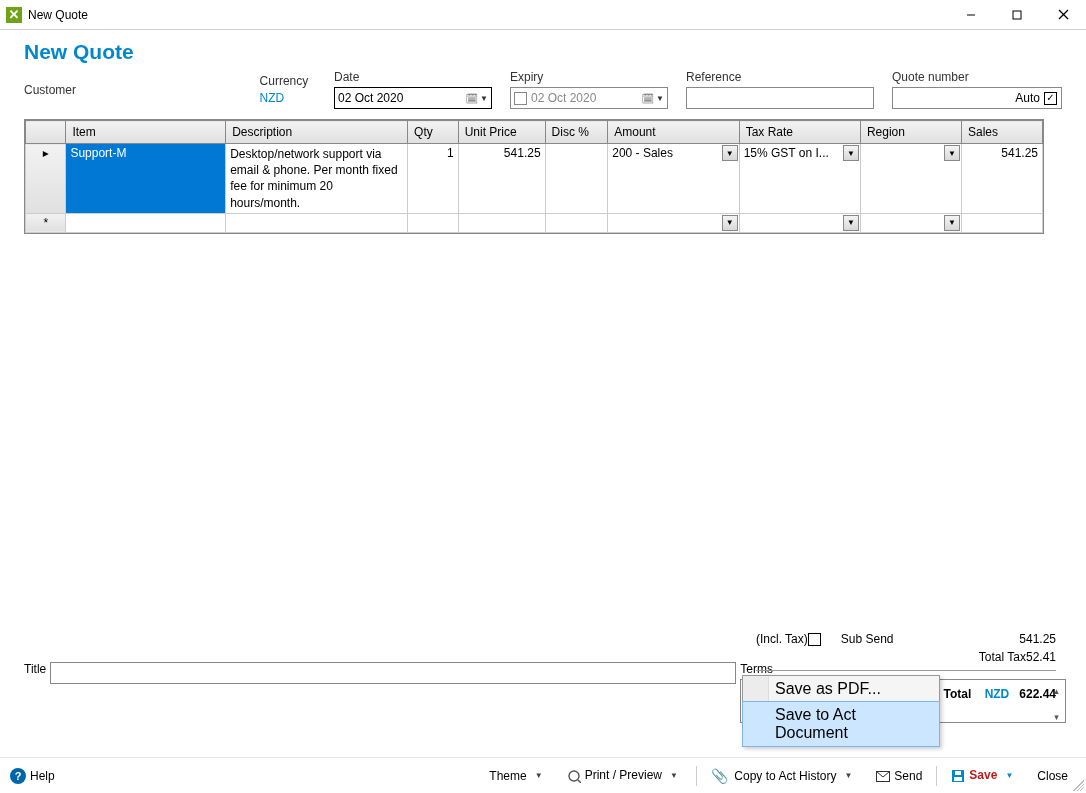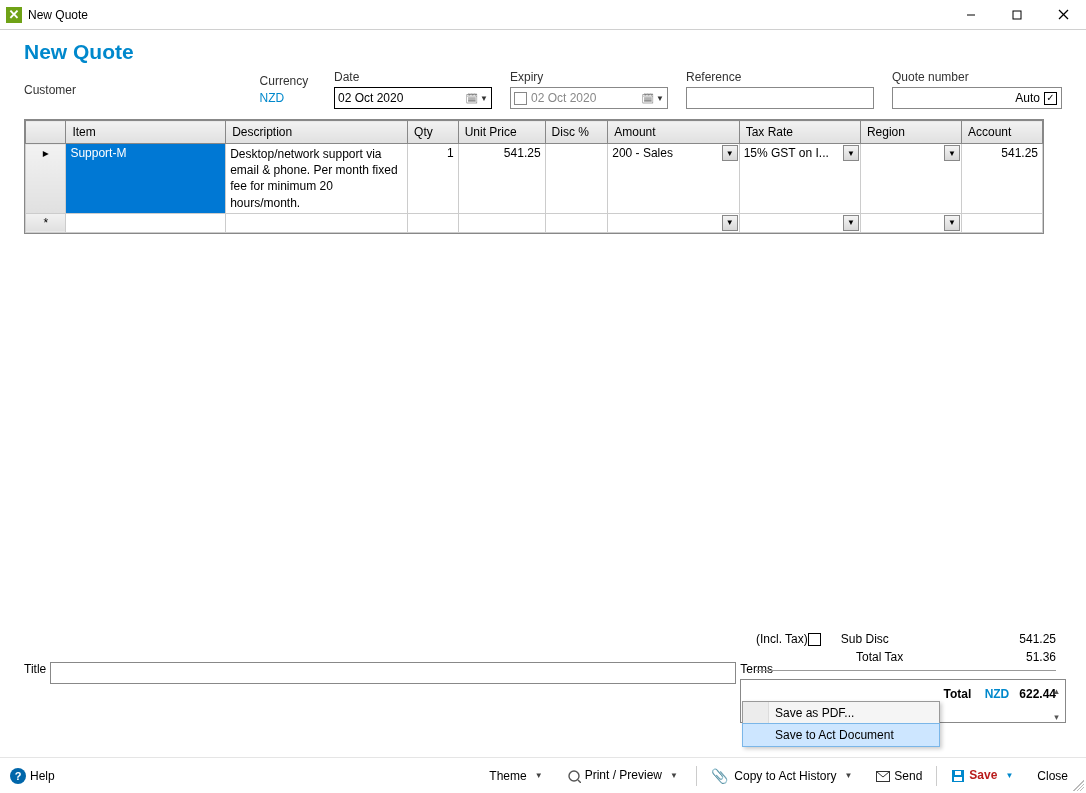--- a/index.html
+++ b/index.html
@@ -144,21 +144,21 @@
   
   .popup{
     position:absolute;
     left:742px;
     bottom:46px;
     width:198px;
     background:#f5f5f5;
     border:1px solid #999;
     box-shadow:2px 2px 4px rgba(0,0,0,0.2);
     z-index:20;
-    font-size:12px;
+    font-size:16px;
   }
   .popup .iconcol{
     position:absolute;left:0;top:0;bottom:0;width:26px;background:#ececec;border-right:1px solid #dcdcdc;
   }
   .popup .mi{padding:4px 10px 4px 32px;position:relative;}
   .popup .mi.hl{background:#cde6ff;border:1px solid #7ab6e8;margin:-1px;}
   
   
   .footer{
     position:absolute;left:0;right:0;bottom:0;
@@ -272,21 +272,21 @@
         <tr>
           <th class="rowhead"></th>
           <th>Item</th>
           <th>Description</th>
           <th>Qty</th>
           <th>Unit Price</th>
           <th>Disc %</th>
           <th>Amount</th>
           <th>Tax Rate</th>
           <th>Region</th>
-          <th>Account</th>
+          <th>Sales</th>
         </tr>
       </thead>
       <tbody>
         <tr>
           <td class="rowhead">▸</td>
           <td class="sel">Support-M</td>
           <td class="desc-cell">Desktop/network support via email &amp; phone.
 Per month fixed fee for minimum 20 hours/month.</td>
           <td class="num">1</td>
           <td class="num">541.25</td>
@@ -352,27 +352,27 @@
     </div>
   </div>
 </div>
 
 <div class="totals">
   <div class="tot-line">
     <span class="incltax">
       <span>(Incl. Tax)</span>
       <span class="chk"></span>
     </span>
-    <span style="flex:1;text-align:left;padding-left:20px;">Sub Disc</span>
+    <span style="flex:1;text-align:left;padding-left:20px;">Sub Send</span>
     <span>541.25</span>
   </div>
   <div class="tot-line">
     <span></span>
-    <span style="flex:1;text-align:left;padding-left:100px;">Total Tax</span>
-    <span>51.36</span>
+    <span style="flex:1;text-align:right;padding-left:100px;">Total Tax</span>
+    <span>52.41</span>
   </div>
   <div class="tot-line tot-total">
     <span style="flex:1;text-align:right;">
       <span>Total</span>
       <span class="nzd">NZD</span>
     </span>
     <span>622.44</span>
   </div>
 </div>
 

